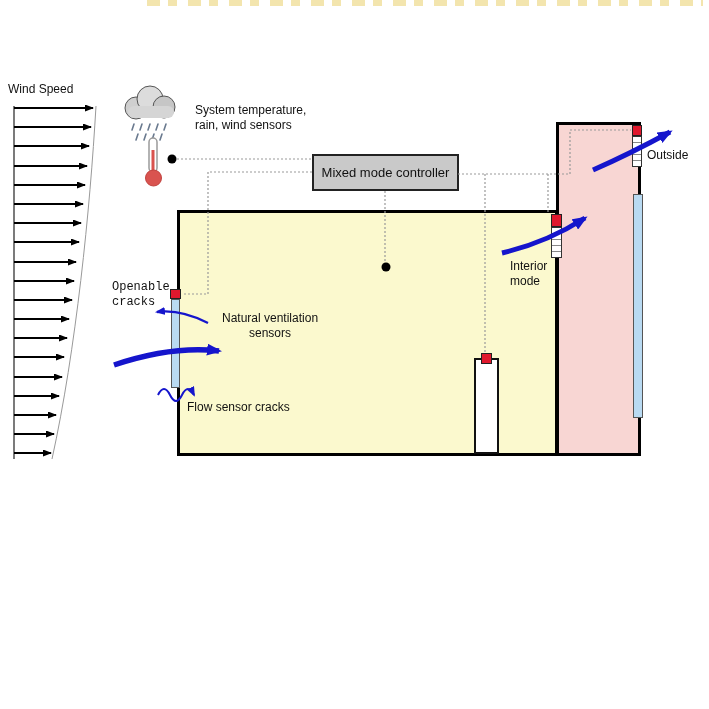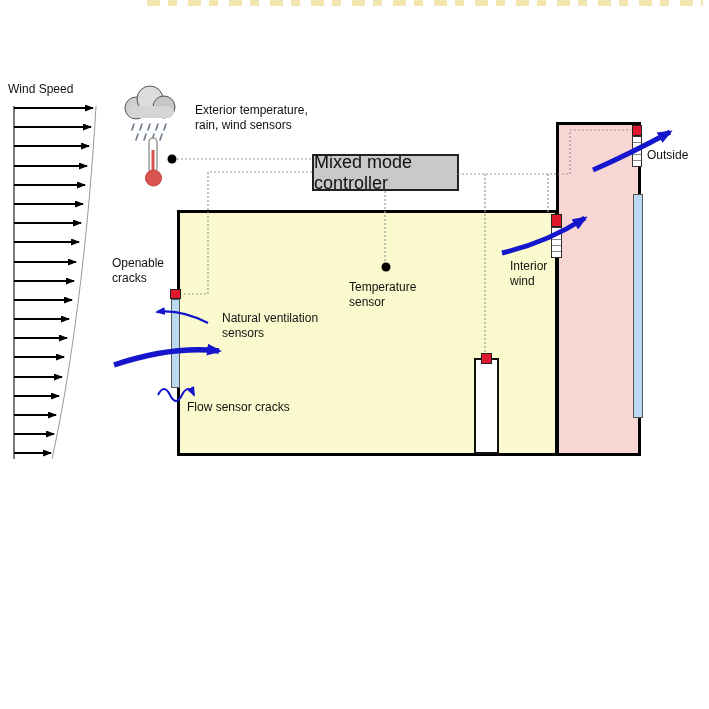--- a/index.html
+++ b/index.html
@@ -14,21 +14,21 @@
     background:repeating-linear-gradient(90deg,#f3e5ae 0 13px,transparent 13px 21px,
       #f3e5ae 21px 30px,transparent 30px 41px);}
 
   
   .room{position:absolute;left:177px;top:210px;width:381px;height:246px;
         background:#FBF9CE;border:3px solid #000;box-sizing:border-box;}
   .shaft{position:absolute;left:556px;top:122px;width:85px;height:334px;
         background:#F8D6D3;border:3px solid #000;box-sizing:border-box;}
   .controller{position:absolute;left:312px;top:154px;width:147px;height:37px;
         background:#C9C9C9;border:2px solid #222;box-sizing:border-box;
-        display:flex;align-items:center;justify-content:center;font-size:18px;}
+        display:flex;align-items:center;justify-content:center;font-size:13px;}
   .cap{position:absolute;background:#E0182D;border:1px solid #222;box-sizing:border-box;}
   .winstrip{position:absolute;background:#B9DAF2;border:1px solid #555;box-sizing:border-box;}
   .louver{position:absolute;background:repeating-linear-gradient(to bottom,#fff 0 5px,#888 5px 6px);
         border:1px solid #333;box-sizing:border-box;}
   .hvac{position:absolute;left:474px;top:358px;width:25px;height:96px;background:#fff;
         border:2px solid #111;box-sizing:border-box;}
   svg{position:absolute;overflow:visible;}
 </style>
 </head>
 <body>
@@ -90,21 +90,21 @@
         <line x1="44" y1="52" x2="42" y2="58"></line>
     </g>
     <g>
       <rect x="31" y="56" width="8" height="34" rx="4" fill="#fff" stroke="#9a9a9a" stroke-width="1.5"></rect>
       <rect x="33.5" y="68" width="3" height="22" fill="#D9534F"></rect>
       <circle cx="35.5" cy="96" r="8" fill="#D9534F" stroke="#c24440" stroke-width="1"></circle>
     </g>
   </svg>
 
   <div class="lbl" style="left:195px;top:103px;">
-    <span>Exterior temperature,</span>
+    <span>System temperature,</span>
     <span>rain, wind sensors</span>
   </div>
 
   <div class="room"></div>
   <div class="shaft"></div>
 
   <div class="cap" style="left:170px;top:289px;width:11px;height:10px;"></div>
   <div class="winstrip" style="left:171px;top:299px;width:9px;height:89px;"></div>
 
   <div class="cap" style="left:551px;top:214px;width:11px;height:13px;"></div>
@@ -142,38 +142,34 @@
     <circle cx="386" cy="267" r="4.5" fill="#000"></circle>
     <g fill="none" stroke="#1515CC">
       <path d="M593,170 C625,156 648,144 670,132" stroke-width="5" marker-end="url(#mBlue)"></path>
       <path d="M502,253 C532,246 560,234 585,218" stroke-width="5" marker-end="url(#mBlue)"></path>
       <path d="M114,365 C150,353 185,347 219,351" stroke-width="5.5" marker-end="url(#mBlue)"></path>
       <path d="M208,323 C190,314 172,310 157,312" stroke-width="2.3" marker-end="url(#mBlueSm)"></path>
       <path d="M158,395 c4,-8 8,-8 12,0 c4,8 8,8 12,0 c4,-8 8,-8 12,0" stroke-width="2" marker-end="url(#mBlueSm)"></path>
     </g>
   </svg>
 
-  <div class="lbl" style="left:112px;top:256px;">
+  <div class="lbl" style="left:112px;top:280px;font-family:Liberation Mono, monospace;">
     <span>Openable</span>
     <span>cracks</span>
   </div>
-  <div class="lbl" style="left:222px;top:311px;">
+  <div class="lbl" style="left:222px;top:311px;text-align:center;">
     <span>Natural ventilation</span>
     <span>sensors</span>
   </div>
   <div class="lbl" style="left:187px;top:400px;">
     <span>Flow sensor cracks</span>
   </div>
-  <div class="lbl" style="left:349px;top:280px;">
-    <span>Temperature</span>
-    <span>sensor</span>
-  </div>
   <div class="lbl" style="left:510px;top:259px;">
     <span>Interior</span>
-    <span>wind</span>
+    <span>mode</span>
   </div>
   <div class="lbl" style="left:647px;top:148px;">
     <span>Outside</span>
   </div>
 
   <svg class="abs" style="left:30px;top:505px;" width="215" height="165">
     <defs>
       <marker id="mGrayS" markerUnits="userSpaceOnUse" markerWidth="8" markerHeight="6" refX="7" refY="3" orient="auto">
         <path d="M0,0 L8,3 L0,6 Z" fill="#888"></path>
       </marker>

